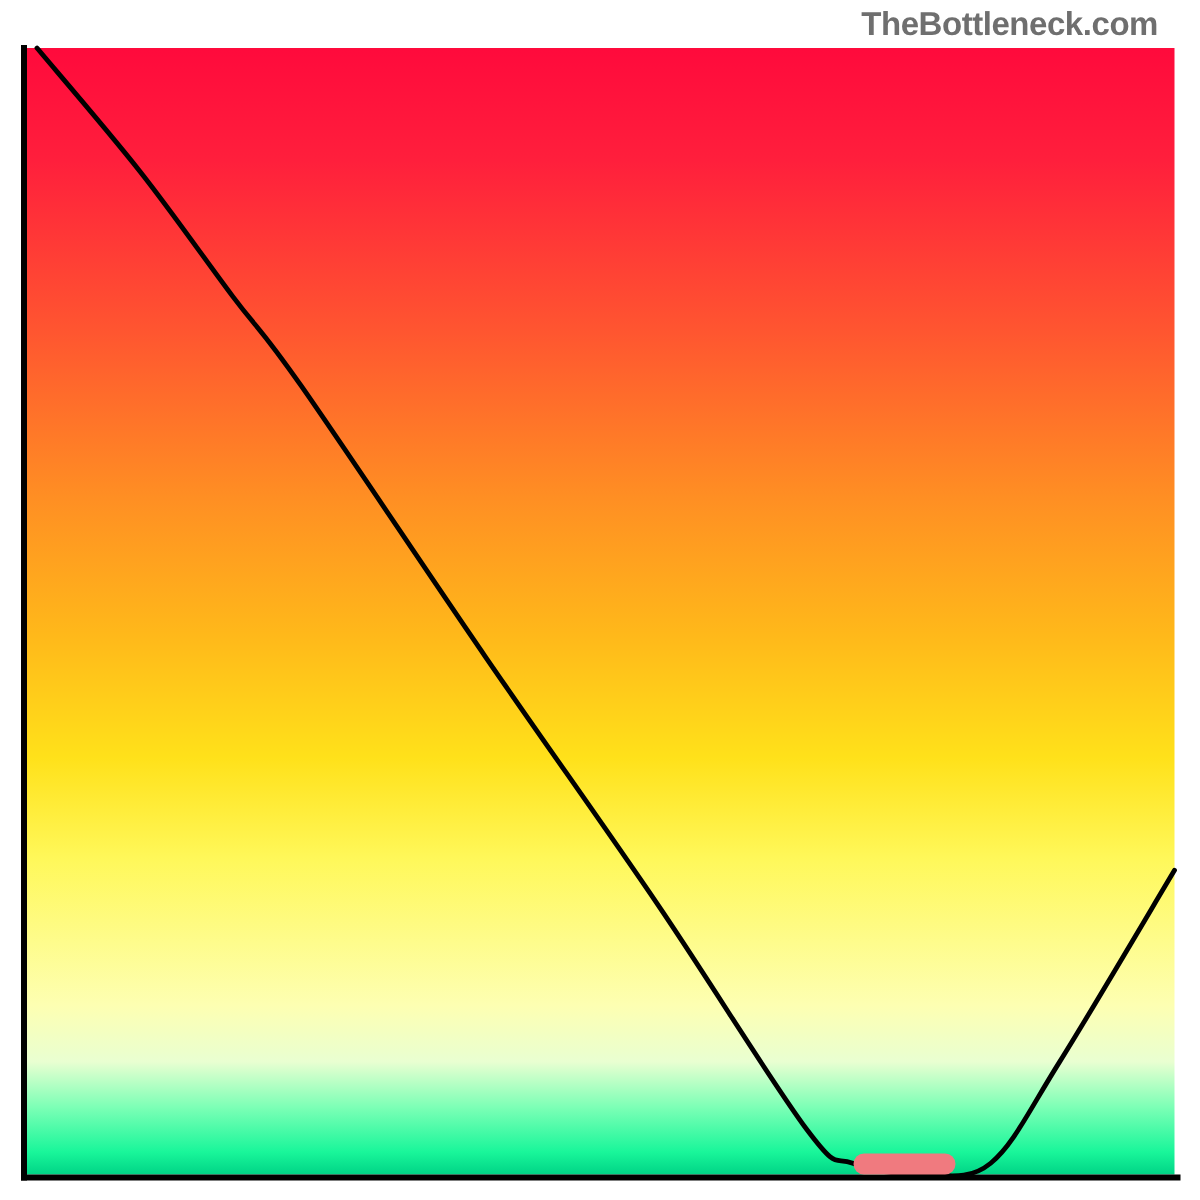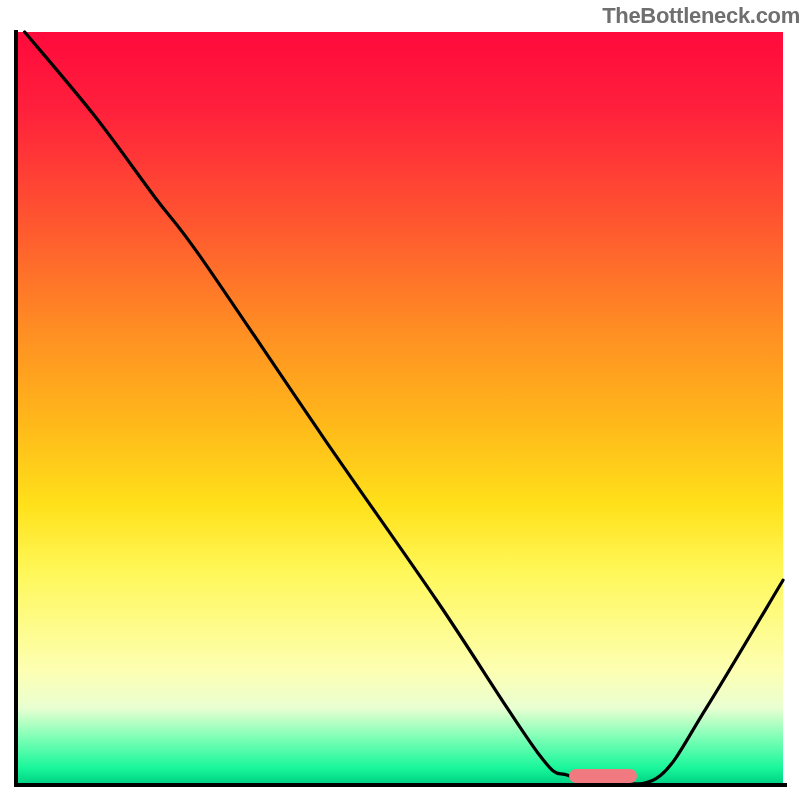--- a/index.html
+++ b/index.html
@@ -12,21 +12,21 @@
     font-family: Arial, Helvetica, sans-serif;
   }
   .stage {
     position: relative;
     width: 800px;
     height: 800px;
   }
   .watermark {
     position: absolute;
     top: 3px;
-    right: 0;
+    right: 28px;
     font-size: 22px;
     font-weight: 600;
     color: #6f6f6f;
     letter-spacing: -0.3px;
   }
   
   .plot {
     position: absolute;
     left: 17px;
     top: 32px;

